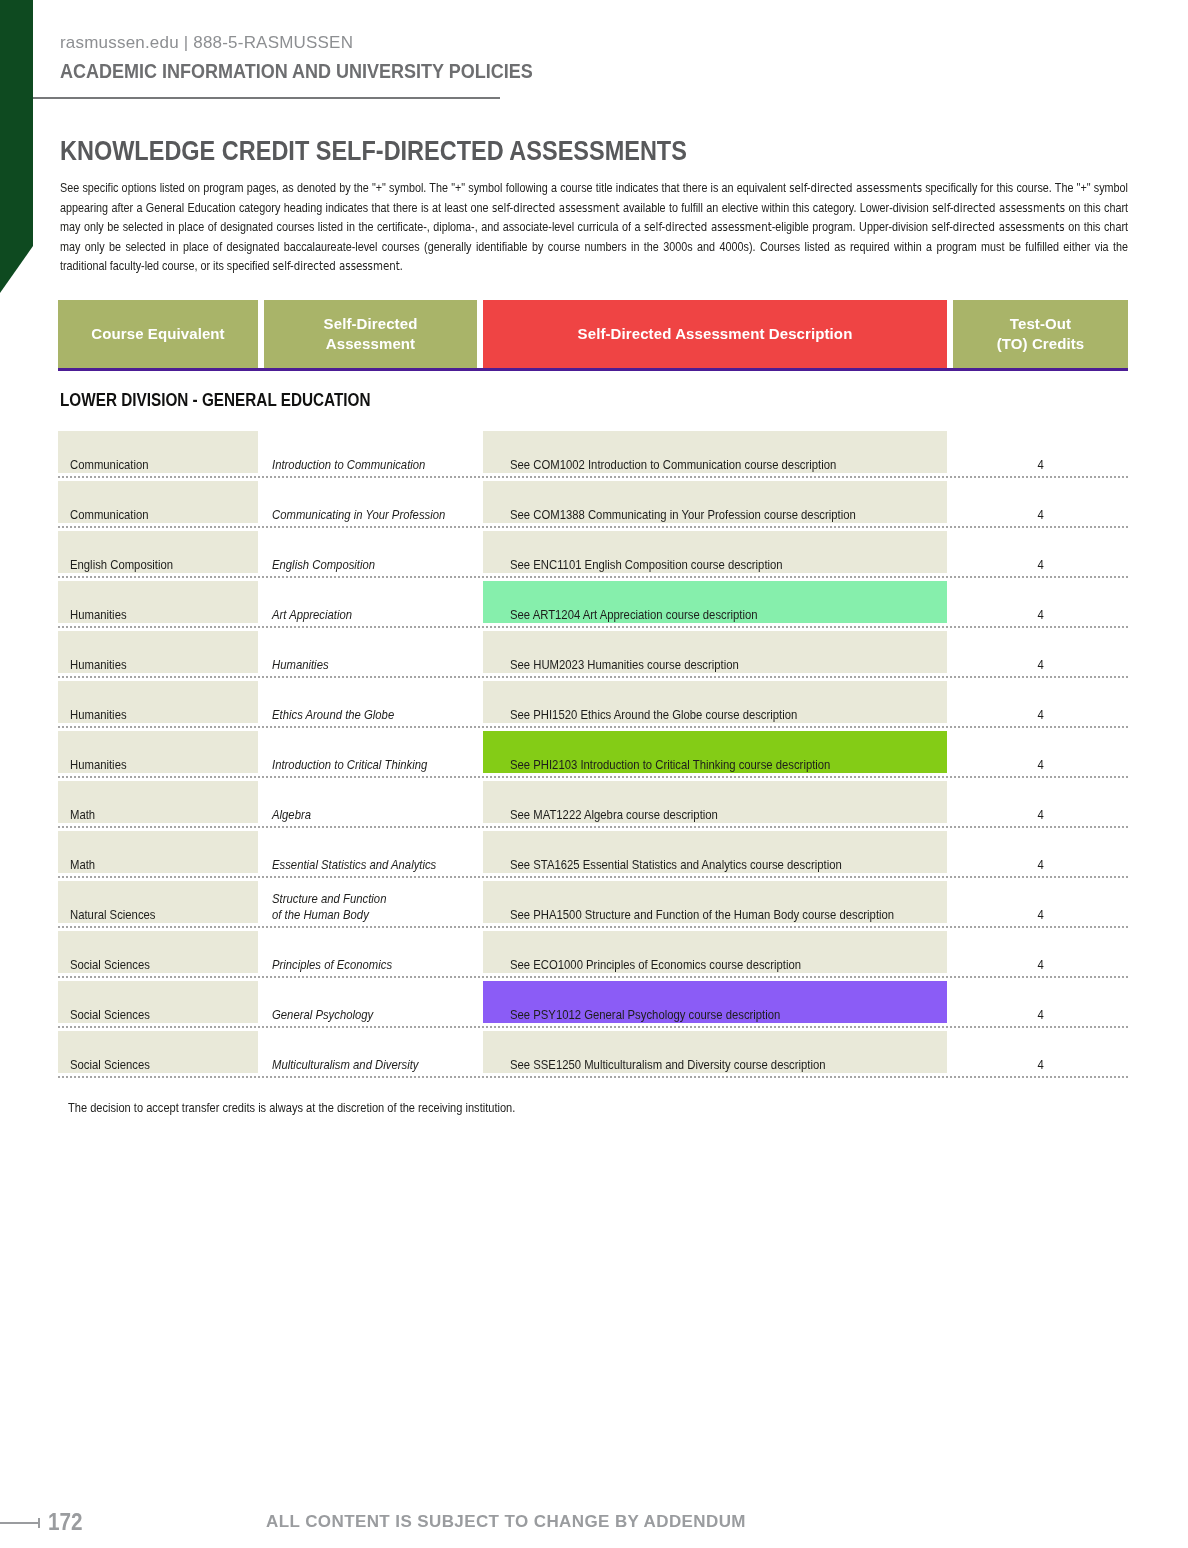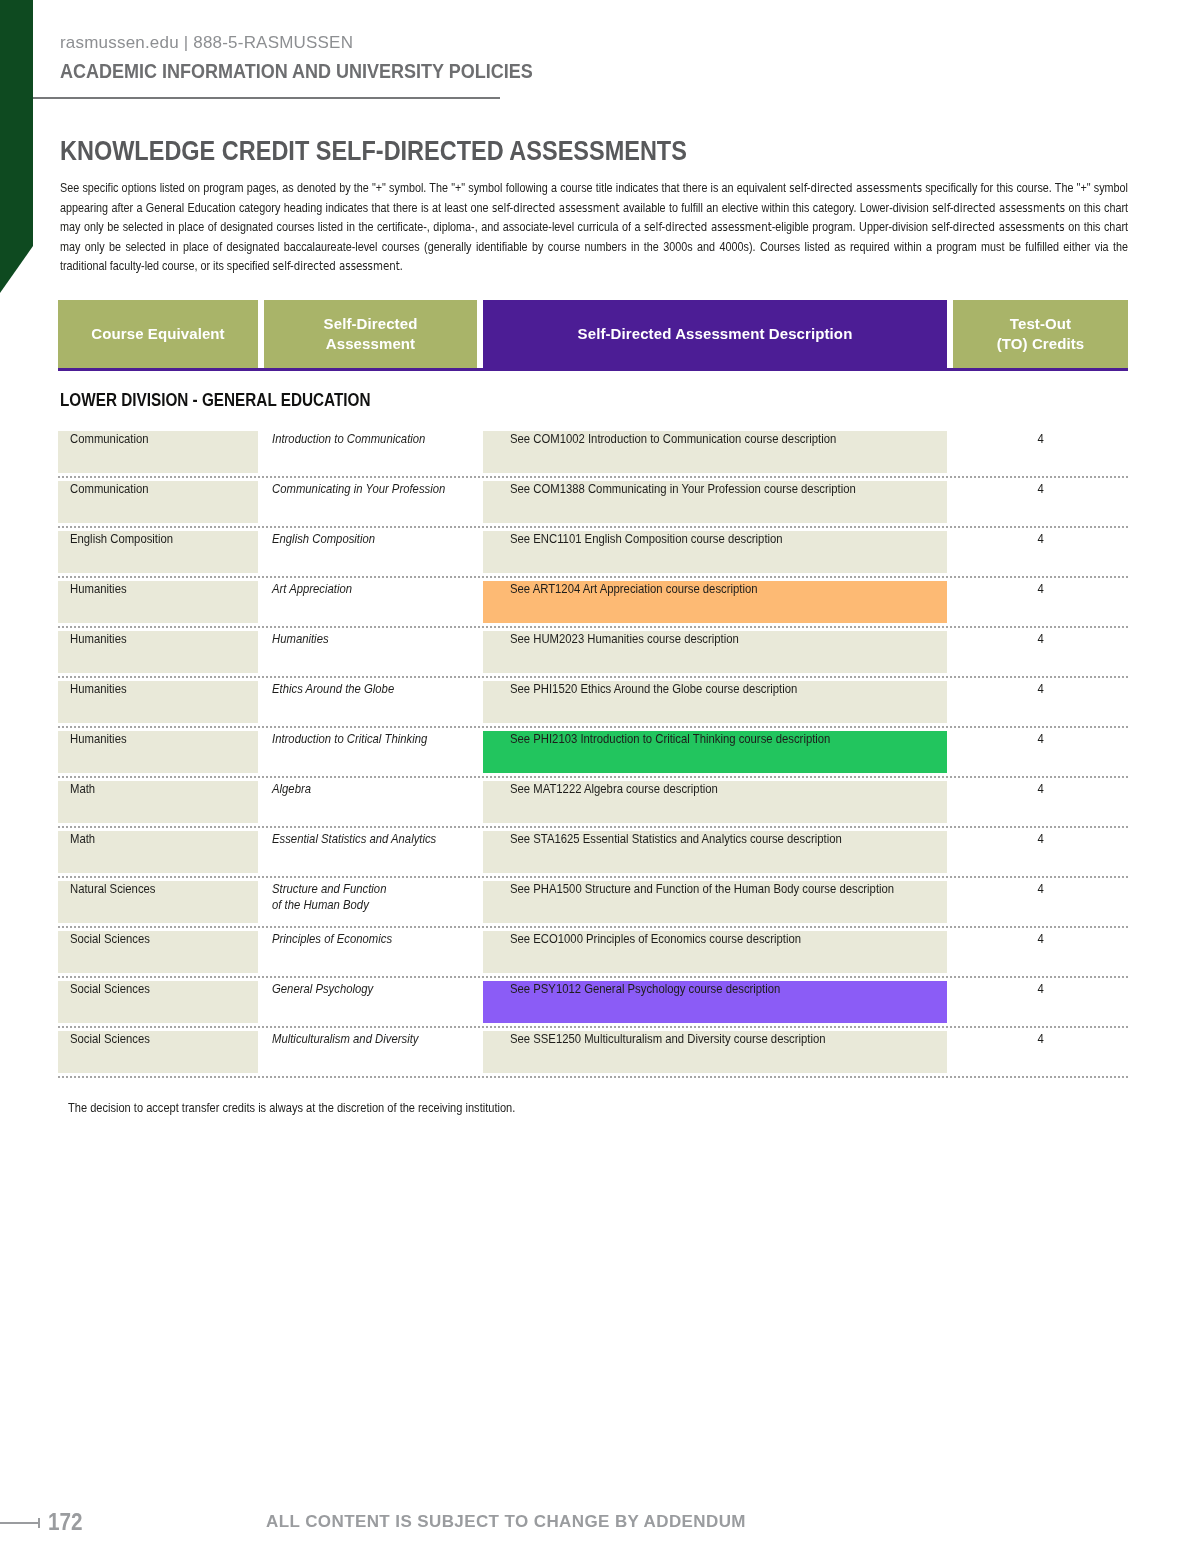--- a/index.html
+++ b/index.html
@@ -71,21 +71,21 @@
   }
 
   
   .tbody { position:absolute; left:58px; top:428px; width:1070px; }
   .t-row {
     display:grid; grid-template-columns:200px 213px 464px 175px;
     column-gap:6px;
     height:50px; padding:3px 0;
     border-bottom:2px dotted #a5a5a5;
   }
-  .t-cell { display:flex; align-items:flex-start; font-size:13px; color:#1d1d1b; }
+  .t-cell { display:flex; align-items:flex-end; font-size:13px; color:#1d1d1b; }
   .t-cell .cx {
     display:inline-block; white-space:pre; line-height:1.25;
     transform:scaleX(0.87); transform-origin:0 50%;
   }
   .pad1 { padding-left:12px; }
   .pad2 { padding-left:8px;font-style:italic; }
   .pad3 { padding-left:27px; }
   .center { justify-content:center; }
   .center .cx { transform-origin:50% 50%; }
 
@@ -122,21 +122,21 @@
 <div class="page-title">KNOWLEDGE CREDIT SELF-DIRECTED ASSESSMENTS</div>
 
 <div class="intro-wrap">
   <div class="intro"><span>See specific options listed on program pages, as denoted by the "+" symbol. The "+" symbol following a course title indicates that there is an equivalent </span><span class="alt">self-directed assessments</span><span> specifically for this course. The "+" symbol appearing after a General Education category heading indicates that there is at least one </span><span class="alt">self-directed assessment</span><span> available to fulfill an elective within this category. Lower-division </span><span class="alt">self-directed assessments</span><span> on this chart may only be selected in place of designated courses listed in the certificate-, diploma-, and associate-level curricula of a </span><span class="alt">self-directed assessment</span><span>-eligible program. Upper-division </span><span class="alt">self-directed assessments</span><span> on this chart may only be selected in place of designated baccalaureate-level courses (generally identifiable by course numbers in the 3000s and 4000s). Courses listed as required within a program must be fulfilled either via the traditional faculty-led course, or its specified </span><span class="alt">self-directed assessment</span><span>.</span></div>
 </div>
 
 <div class="thead">
   <div class="th" style="background: rgb(169, 180, 105);">Course Equivalent</div>
   <div class="th" style="background: rgb(169, 180, 105);">Self-Directed
 Assessment</div>
-  <div class="th" style="background: #4c1d95;">Self-Directed Assessment Description</div>
+  <div class="th" style="background: #ef4444;">Self-Directed Assessment Description</div>
   <div class="th" style="background: rgb(169, 180, 105);">Test-Out
 (TO) Credits</div>
 </div>
 
 <div class="section-label">LOWER DIVISION - GENERAL EDUCATION</div>
 
 <div class="tbody">
   <div class="t-row">
     <div class="t-cell bg pad1" style="background: rgb(233, 233, 217);">
         <span class="cx">Communication</span>
@@ -182,21 +182,21 @@
       </div>
   </div>
 
   <div class="t-row">
     <div class="t-cell bg pad1" style="background: rgb(233, 233, 217);">
         <span class="cx">Humanities</span>
       </div>
     <div class="t-cell pad2">
         <span class="cx">Art Appreciation</span>
       </div>
-    <div class="t-cell bg pad3" style="background: #fdba74;">
+    <div class="t-cell bg pad3" style="background: #86efac;">
         <span class="cx">See ART1204 Art Appreciation course description</span>
       </div>
     <div class="t-cell center">
         <span class="cx">4</span>
       </div>
   </div>
 
   <div class="t-row">
     <div class="t-cell bg pad1" style="background: rgb(233, 233, 217);">
         <span class="cx">Humanities</span>
@@ -227,21 +227,21 @@
       </div>
   </div>
 
   <div class="t-row">
     <div class="t-cell bg pad1" style="background: rgb(233, 233, 217);">
         <span class="cx">Humanities</span>
       </div>
     <div class="t-cell pad2">
         <span class="cx">Introduction to Critical Thinking</span>
       </div>
-    <div class="t-cell bg pad3" style="background: #22c55e;">
+    <div class="t-cell bg pad3" style="background: #84cc16;">
         <span class="cx">See PHI2103 Introduction to Critical Thinking course description</span>
       </div>
     <div class="t-cell center">
         <span class="cx">4</span>
       </div>
   </div>
 
   <div class="t-row">
     <div class="t-cell bg pad1" style="background: rgb(233, 233, 217);">
         <span class="cx">Math</span>

